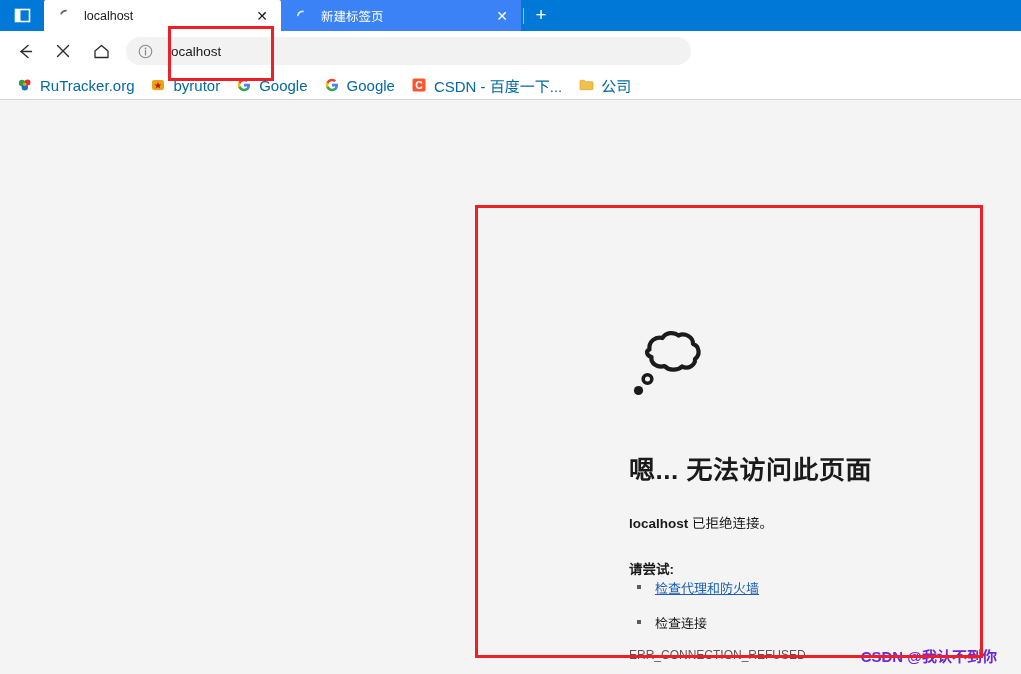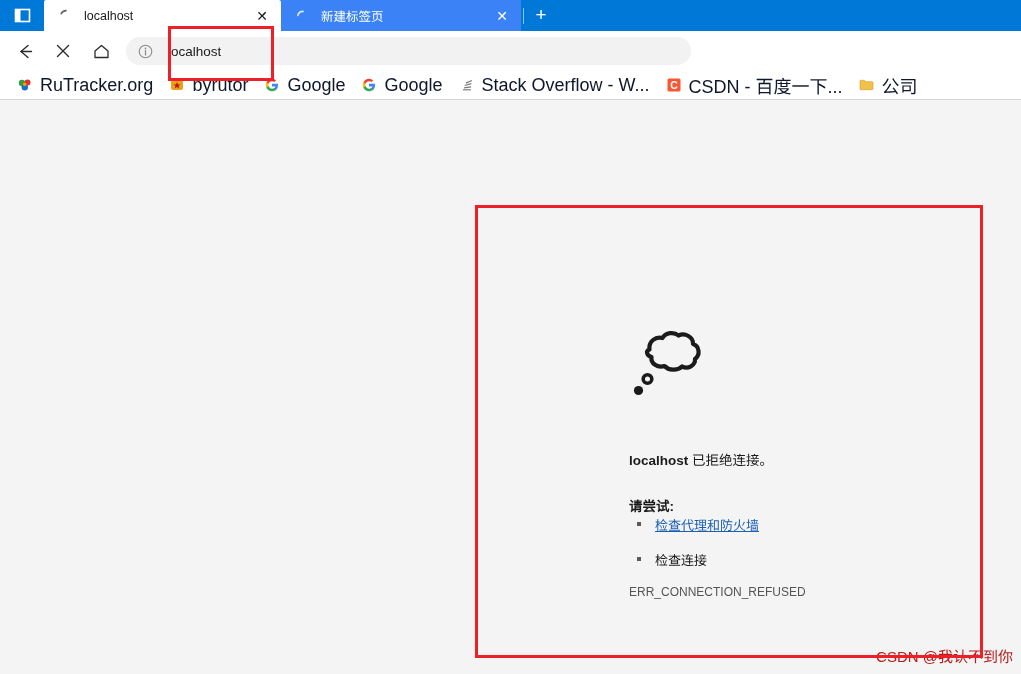--- a/index.html
+++ b/index.html
@@ -123,21 +123,21 @@
     flex:0 0 auto;
     border-radius:2px;
   }
   .bm-icon{
     width:16px; height:16px; flex:0 0 16px;
     margin-right:7px;
     display:flex; align-items:center; justify-content:center;
     font-size:11px; line-height:1;
   }
   .bm-label{
-    font-size:18px; color:#0f172a; white-space:nowrap;
+    font-size:15px; color:#0369a1; white-space:nowrap;
   }
 
   
   .content{
     position:absolute; left:0; top:100px; width:1021px; height:574px;
     background:#f4f4f4;
     overflow:hidden;
   }
   .error-wrap{
     position:absolute;
@@ -203,25 +203,26 @@
   .annot-omnibox{
     left:168px; top:26px; width:106px; height:55px;
   }
   .annot-page{
     left:475px; top:205px; width:508px; height:453px;
   }
 
   
   .watermark{
     position:absolute;
-    right:8px; bottom:8px;
+    right:24px; bottom:8px;
     font-size:15px;
-    color:#b91c1c;
+    color:#6d28d9;
     z-index:30;
     white-space:nowrap;
+    font-weight:bold;
   }
 </style>
 </head>
 <body>
 
 <div class="titlebar">
 
   <div class="tab-system-btn">
     <svg width="17" height="17" viewBox="0 0 17 17" aria-hidden="true">
       <rect x="1.5" y="2.5" width="14" height="12" fill="none" stroke="#ffffff" stroke-width="1.6"></rect>
@@ -329,31 +330,20 @@
       <svg width="14" height="14" viewBox="0 0 14 14" aria-hidden="true">
         <path d="M13 7.15c0-.5-.05-.98-.13-1.44H7v2.73h3.37a2.9 2.9 0 0 1-1.25 1.9v1.58h2.02C12.32 10.8 13 9.13 13 7.15z" fill="#4285f4"></path>
         <path d="M7 13.2c1.7 0 3.12-.56 4.14-1.52L9.12 10.1c-.56.38-1.28.6-2.12.6-1.63 0-3-1.1-3.5-2.58H1.42v1.62A6.2 6.2 0 0 0 7 13.2z" fill="#34a853"></path>
         <path d="M3.5 8.12a3.7 3.7 0 0 1 0-2.36V4.14H1.42a6.2 6.2 0 0 0 0 5.6L3.5 8.12z" fill="#fbbc05"></path>
         <path d="M7 3.18c.92 0 1.75.32 2.4.94l1.8-1.8A6.18 6.18 0 0 0 1.42 4.14L3.5 5.76C4 4.28 5.37 3.18 7 3.18z" fill="#ea4335"></path>
       </svg>
     </span>
     <span class="bm-label">Google</span>
   </div>
 
-  <div class="bookmark">
-    <span class="bm-icon">
-      <svg width="14" height="14" viewBox="0 0 14 14" aria-hidden="true">
-        <path d="M3 11h8v1.5H3z" fill="#9a9a9a"></path>
-        <path d="M4 9.2l7-.9.15 1.2-7 .9z" fill="#7a7a7a"></path>
-        <path d="M4.5 6.9l6.7-1.8.3 1.2-6.7 1.8z" fill="#7a7a7a"></path>
-        <path d="M5.6 4.6l6-2.6.5 1.1-6 2.6z" fill="#7a7a7a"></path>
-      </svg>
-    </span>
-    <span class="bm-label">Stack Overflow - W...</span>
-  </div>
 
   <div class="bookmark">
     <span class="bm-icon">
       <svg width="14" height="14" viewBox="0 0 14 14" aria-hidden="true">
         <rect x="0.5" y="0.5" width="13" height="13" rx="1.5" fill="#fc5531"></rect>
         <text x="7" y="10.6" font-family="Liberation Sans, sans-serif" font-size="10.5" font-weight="bold" fill="#ffffff" text-anchor="middle">C</text>
       </svg>
     </span>
     <span class="bm-label">CSDN - 百度一下...</span>
   </div>
@@ -374,20 +364,21 @@
   <div class="error-wrap">
 
     <div class="thought-icon">
       <svg width="76" height="74" viewBox="0 0 76 74" aria-hidden="true">
         <path d="M20.5 24.5c-1 -8 6 -13.5 13 -11.5 3 -5.5 11.5 -6.5 16 -2.5 6.5 -3 15 1.5 14.5 8.5 6.5 2 7.5 11 2 15 0.5 6.5 -7 10.5 -13 7.5 -4.5 4.5 -13.5 4 -17.5 -0.5 -7 2 -14 -2.5 -13 -9 -5 -1.5 -6 -6 -2 -7.5z" fill="none" stroke="#1b1b1b" stroke-width="4.2" stroke-linejoin="round"></path>
         <circle cx="18.5" cy="54" r="4.3" fill="none" stroke="#1b1b1b" stroke-width="3.6"></circle>
         <circle cx="9.5" cy="65.5" r="4.6" fill="#1b1b1b"></circle>
       </svg>
     </div>
 
+    <div class="err-title">嗯... 无法访问此页面</div>
 
     <div class="err-sub">
       <b>localhost</b><span> 已拒绝连接。</span>
     </div>
 
     <div class="err-try">请尝试:</div>
 
     <ul class="err-list">
       <li>
         <a href="#">检查代理和防火墙</a>

